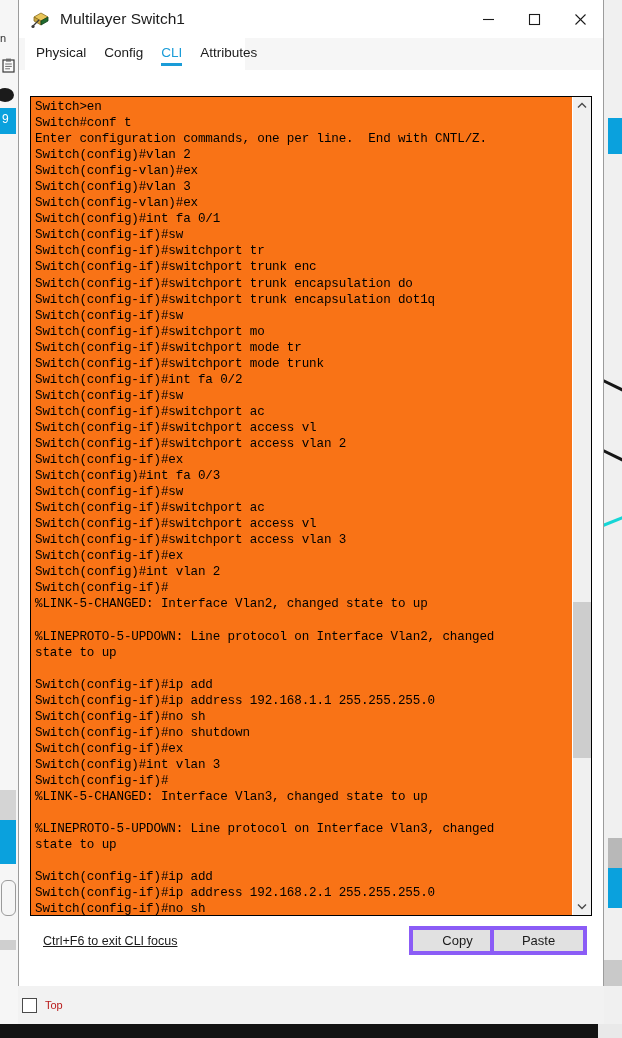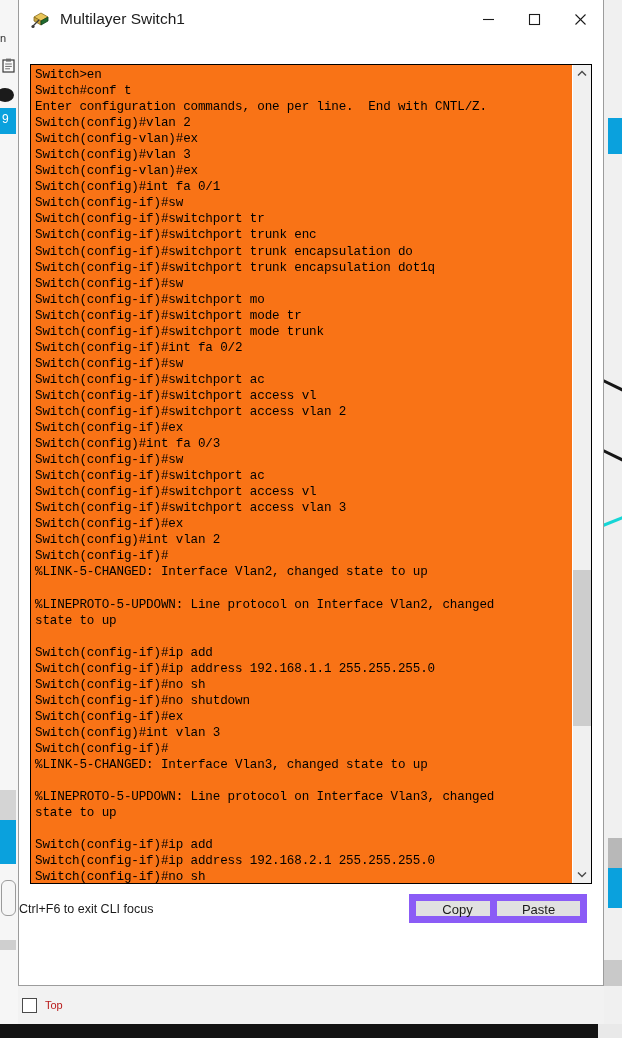--- a/index.html
+++ b/index.html
@@ -301,31 +301,32 @@
 
   
   .footer {
     position: absolute;
     left: 0; top: 856px;
     width: 584px;
     height: 60px;
   }
   .hint {
     position: absolute;
-    left: 0; top: 8px;
+    left: 24px; top: 8px;
     font-size: 12.5px;
     color: #1b1b1b;
+    text-decoration: underline;
   }
   .btn {
     position: absolute;
     top: 0px;
     width: 97px;
     height: 29px;
     background: #e1e1e1;
-    border: 7px solid #8b5cf6;
+    border: 4px solid #8b5cf6;
     font-size: 13px;
     color: #1b1b1b;
     font-family: "Liberation Sans", sans-serif;
     cursor: default;
     box-sizing: border-box;
   }
   .btn.copy { left: 390px; }
   .btn.paste { left: 471px; }
 
   
@@ -420,20 +421,28 @@
       </div>
       <div class="win-btn close">
         <svg width="13" height="13" viewBox="0 0 13 13">
           <line x1="1.5" y1="1.5" x2="11.5" y2="11.5" stroke="#1b1b1b" stroke-width="1.1"></line>
           <line x1="11.5" y1="1.5" x2="1.5" y2="11.5" stroke="#1b1b1b" stroke-width="1.1"></line>
         </svg>
       </div>
     </div>
   </div>
 
+  <div class="tabs-wrap">
+    <div class="tabs">
+      <div class="tab">Physical</div>
+      <div class="tab">Config</div>
+      <div class="tab active">CLI</div>
+      <div class="tab">Attributes</div>
+    </div>
+  </div>
 
   <div class="panel">
 
     <div class="term-wrap">
       <div class="term" id="terminal-output">Switch&gt;en
 Switch#conf t
 Enter configuration commands, one per line.  End with CNTL/Z.
 Switch(config)#vlan 2
 Switch(config-vlan)#ex
 Switch(config)#vlan 3

